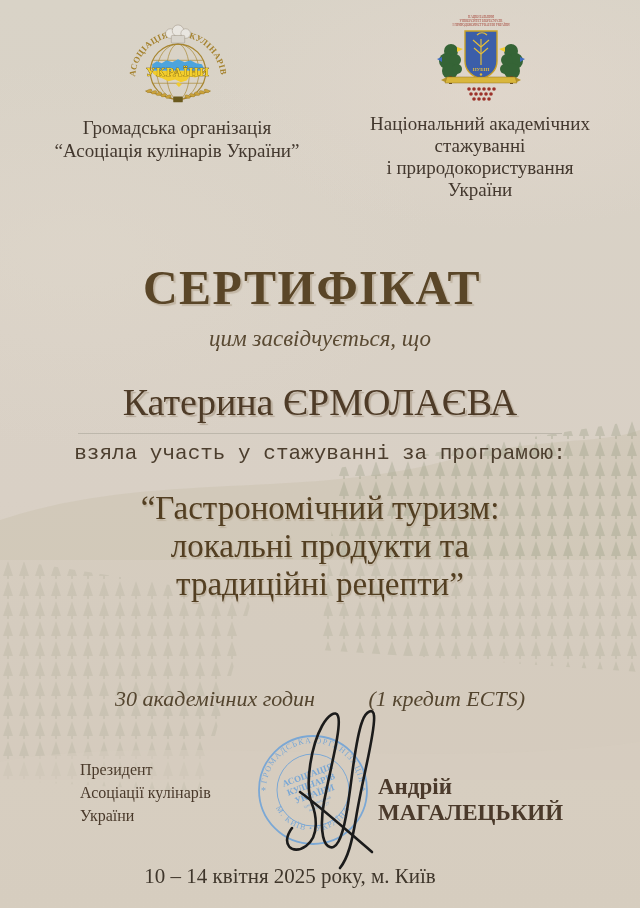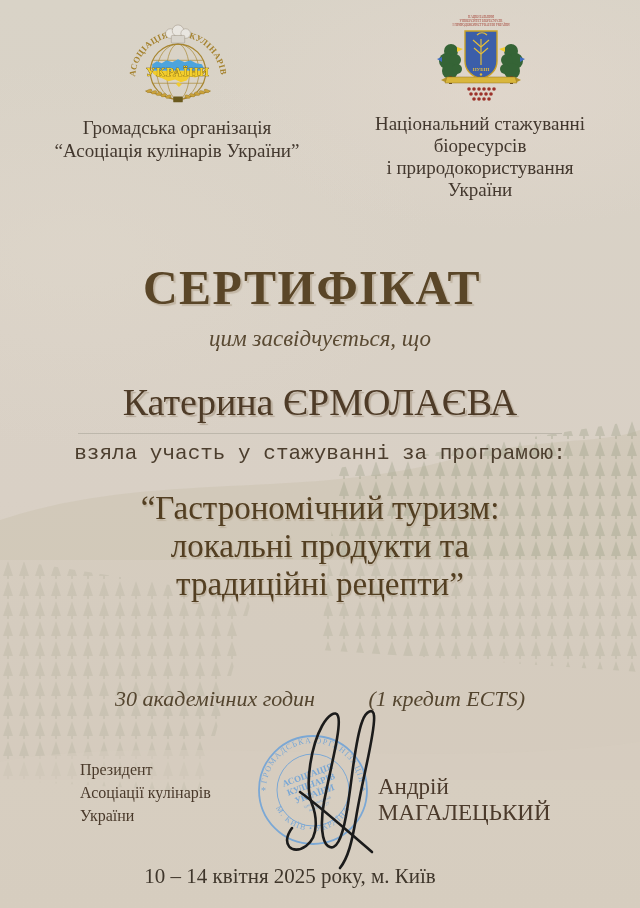--- a/index.html
+++ b/index.html
@@ -28,21 +28,21 @@
   .subtitle { left:0; top:326px; width:640px; font-size:23px; font-style:italic; color:#5a4a33; }
   .recipient { left:0; top:379px; width:640px; font-size:38px; line-height:46px; color:#4e3b27;
                text-shadow:2px 2px 1px rgba(140,120,95,.4); }
   .rule { left:78px; top:433px; width:484px; height:1px; background:#bdb7ab; }
   .statement { left:0; top:442px; width:640px; font-size:21px; color:#4c3e2e;font-family:Liberation Mono, monospace; }
   .program { left:0; top:489px; width:640px; font-size:33px; line-height:38px; font-weight:normal;
              color:#533f22; text-shadow:1px 2px 1px rgba(150,130,100,.3); }
   .details { left:115px; top:659px; width:410px; display:flex; justify-content:space-between;
              font-size:22px; font-style:italic; color:#54452f;margin-top:27px; }
   .role { left:80px; top:758px; width:230px; font-size:16px; line-height:23px; color:#49392a; }
-  .signer { left:378px; top:774px; width:240px; font-size:23px; color:#4b3a2b; }
+  .signer { left:378px; top:774px; width:240px; font-size:23px; color:#4b3a2b;font-weight:bold; }
   .stamp-svg { left:246px; top:710px; width:140px; height:152px; opacity:.88; }
   .signature-svg { left:262px; top:700px; width:132px; height:170px; }
   .date { left:0; top:864px; width:580px; font-size:21px; color:#3f362b; }
 </style>
 </head>
 <body>
 
 <div class="certificate">
 
   <svg class="bg-landscape" viewBox="0 0 640 908" aria-hidden="true">
@@ -158,22 +158,22 @@
         <circle cx="49" cy="81" r="1.8"></circle>
         <circle cx="54" cy="81" r="1.8"></circle>
       <circle cx="37" cy="86" r="1.8"></circle>
         <circle cx="42" cy="86" r="1.8"></circle>
         <circle cx="47" cy="86" r="1.8"></circle>
         <circle cx="52" cy="86" r="1.8"></circle>
     </g>
   </svg>
 
   <div class="abs org-text-right center">
-    <div>Національний стажуванні</div>
-    <div>біоресурсів</div>
+    <div>Національний академічних</div>
+    <div>стажуванні</div>
     <div>і природокористування</div>
     <div>України</div>
   </div>
 
   <div class="abs title center">СЕРТИФІКАТ</div>
   <div class="abs subtitle center">цим засвідчується, що</div>
   <div class="abs recipient center">Катерина ЄРМОЛАЄВА</div>
   <div class="abs rule"></div>
   <div class="abs statement center">взяла участь у стажуванні за програмою:</div>
 

